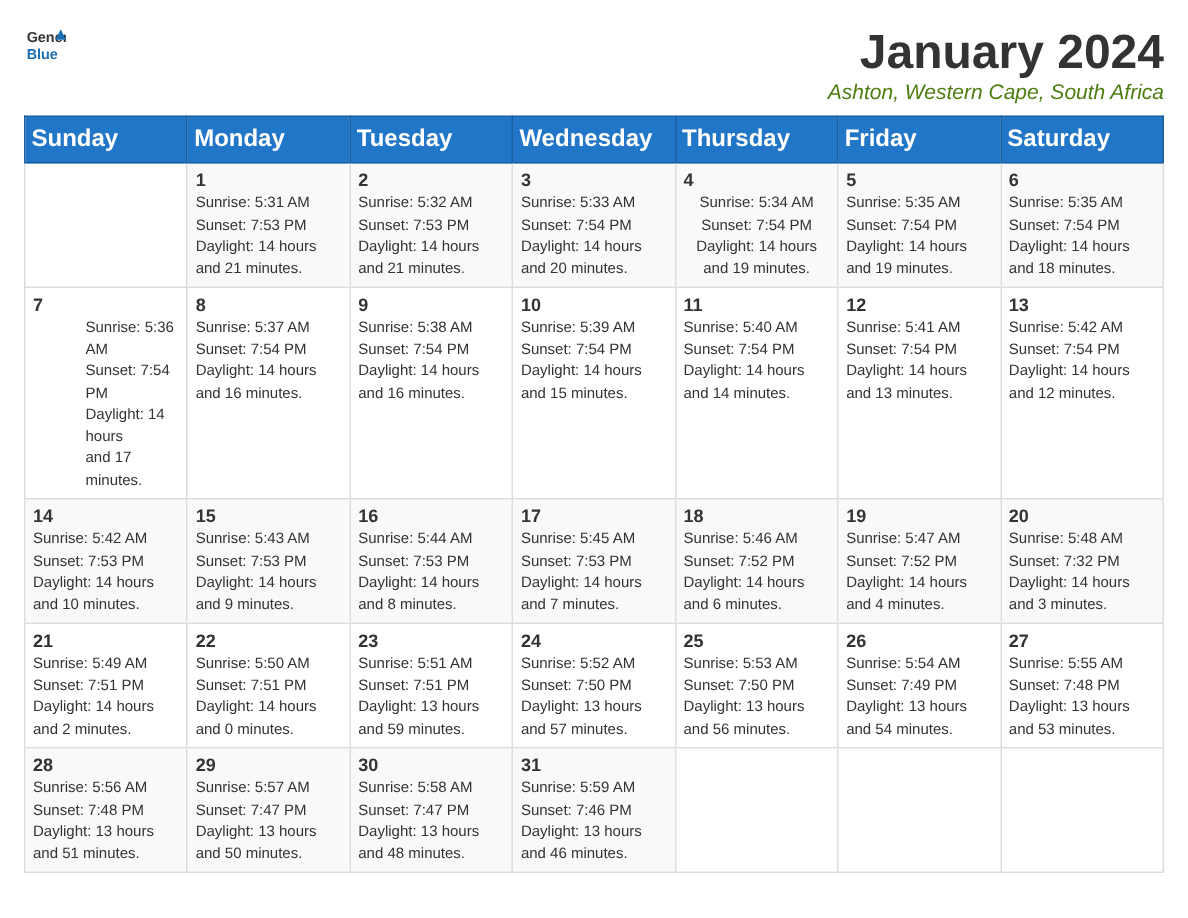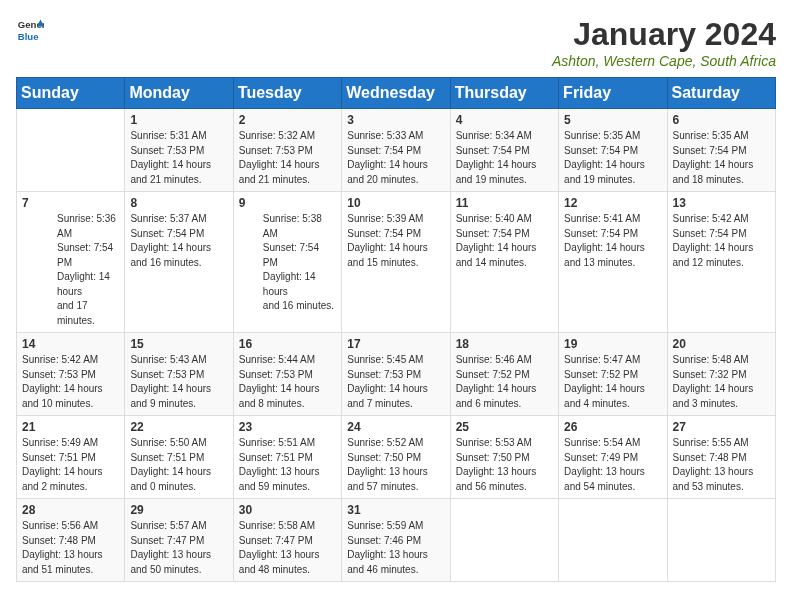--- a/index.html
+++ b/index.html
@@ -119,21 +119,21 @@
         </td>
         <td>
           <div class="day-num">3</div>
           <div class="day-info" style="white-space: pre-line;">Sunrise: 5:33 AM
 Sunset: 7:54 PM
 Daylight: 14 hours
 and 20 minutes.</div>
         </td>
         <td>
           <div class="day-num">4</div>
-          <div class="day-info" style="white-space: pre-line;">Sunrise: 5:34 AM
+          <div class="day-info" style="white-space: pre-line; text-align: center;">Sunrise: 5:34 AM
 Sunset: 7:54 PM
 Daylight: 14 hours
 and 19 minutes.</div>
         </td>
         <td>
           <div class="day-num">5</div>
           <div class="day-info" style="white-space: pre-line;">Sunrise: 5:35 AM
 Sunset: 7:54 PM
 Daylight: 14 hours
 and 19 minutes.</div>
@@ -156,21 +156,21 @@
         </td>
         <td>
           <div class="day-num">8</div>
           <div class="day-info" style="white-space: pre-line;">Sunrise: 5:37 AM
 Sunset: 7:54 PM
 Daylight: 14 hours
 and 16 minutes.</div>
         </td>
         <td>
           <div class="day-num">9</div>
-          <div class="day-info" style="white-space: pre-line; margin-left: 24px;">Sunrise: 5:38 AM
+          <div class="day-info" style="white-space: pre-line;">Sunrise: 5:38 AM
 Sunset: 7:54 PM
 Daylight: 14 hours
 and 16 minutes.</div>
         </td>
         <td>
           <div class="day-num">10</div>
           <div class="day-info" style="white-space: pre-line;">Sunrise: 5:39 AM
 Sunset: 7:54 PM
 Daylight: 14 hours
 and 15 minutes.</div>

